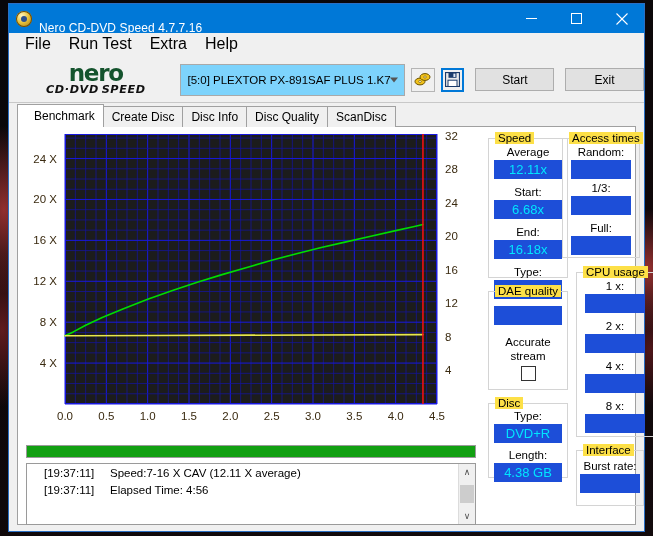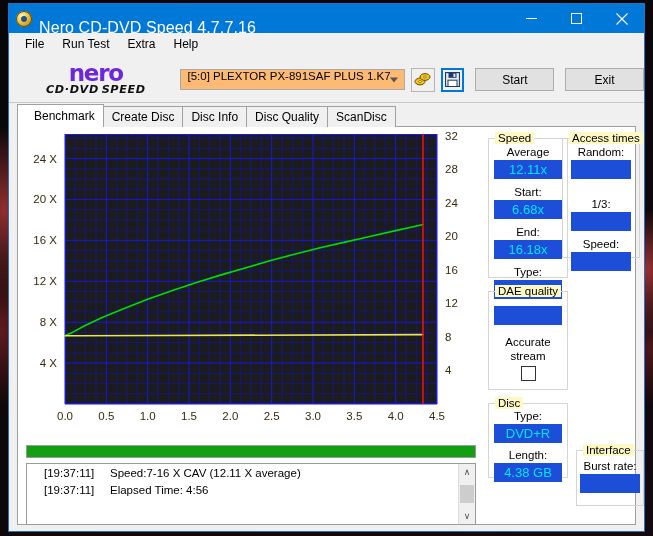--- a/index.html
+++ b/index.html
@@ -38,62 +38,62 @@
     border-radius: 50%;
     background: radial-gradient(circle at 35% 30%, #fff6c0 0%, #e8c33a 45%, #9c6f12 100%);
     box-shadow: inset 0 0 0 1px #6b4a08;
     position: relative; flex: 0 0 auto;
   }
   #title-icon::after {
     content: ""; position: absolute; left: 5px; top: 5px;
     width: 6px; height: 6px; border-radius: 50%;
     background: #2b4f8e;
   }
-  #title-text { font-size: 16px; letter-spacing: .1px; margin-top: 18px; }
+  #title-text { font-size: 12px; letter-spacing: .1px; margin-top: 18px; }
   .wbtns { position: absolute; right: 0; top: 0; height: 29px; display: flex; }
   .wbtn {
     width: 45px; height: 29px; display: flex; align-items: center; justify-content: center;
     color: #fff;
   }
   .wbtn svg { display: block; }
   
   #menubar {
     height: 23px; background: #f0f0f0; display: flex; align-items: center;
     flex: 0 0 auto; border-bottom: 1px solid #f0f0f0;
     padding-left: 7px;
   }
   .menu-item {
-    font-size: 12px; color: #000; padding: 3px 9px 4px 9px; line-height: 14px;
+    font-size: 16px; color: #000; padding: 3px 9px 4px 9px; line-height: 14px;
   }
   
   #toolbar {
     flex: 0 0 auto; height: 45px; background: #f0f0f0;
     display: flex; align-items: center; position: relative;
     border-bottom: 1px solid #c8c8c8;
   }
   #nero-logo {
     width: 162px; margin-left: 7px; text-align: center;
     display: flex; flex-direction: column; align-items: center; justify-content: center;
     line-height: 1;
   }
   #nero-word {
     font-family: "DejaVu Sans", sans-serif;
     font-weight: bold; font-size: 23px; letter-spacing: -1.3px;
-    color: #6d28d9; line-height: 21px;
+    color: #14532d; line-height: 21px;
   }
   #nero-sub {
     font-family: "DejaVu Sans", sans-serif;
     font-weight: bold; font-style: italic; font-size: 11px;
     letter-spacing: .6px; color: #111; line-height: 12px;
     transform: scaleX(1.02);
   }
   #drive-select {
-    width: 228px; height: 21px; margin-left: 5px;
-    background: #fdba74; border: 1px solid #a9a9a9;
-    display: flex; box-sizing: border-box;
+    width: 228px; height: 32px; margin-left: 5px;
+    background: #7dd3fc; border: 1px solid #a9a9a9;
+    display: flex; align-items: center; box-sizing: border-box;
     font-size: 11.5px; color: #000; position: relative; padding-left: 6px;
   }
   #drive-select .caret {
     position: absolute; right: 6px; top: 50%; transform: translateY(-50%);
     width: 0; height: 0; border-left: 4px solid transparent;
     border-right: 4px solid transparent; border-top: 5px solid #555;
   }
   .tb-btn {
     width: 24px; height: 24px; margin-left: 6px;
     border: 1px solid #b5b5b5; background: #f0f0f0;
@@ -155,21 +155,21 @@
     background: #f0f0f0; display: flex; flex-direction: column;
     justify-content: space-between; align-items: center;
   }
   .sb-arrow { height: 16px; display: flex; align-items: center; justify-content: center; color: #505050; font-size: 9px; }
   #sb-thumb { width: 14px; height: 18px; background: #cdcdcd; }
   
   .gbox {
     position: absolute; border: 1px solid #d4d4d4; box-sizing: border-box;
   }
   .glabel {
-    position: absolute; top: -7px; left: 6px; background: #fef9c3;
+    position: absolute; top: -7px; left: 6px; background: #fde047;
     padding: 0 3px; font-size: 11.5px; color: #000; white-space: nowrap;
   }
   .gfield-label {
     font-size: 11.5px; color: #000; text-align: center; line-height: 14px;
   }
   .gvalue {
     background: #1d4ed8; color: #00e5ff; font-weight: normal;
     font-size: 13px; text-align: center; line-height: 19px; height: 19px;
     margin: 1px auto 0 auto;
   }
@@ -407,26 +407,37 @@
       <div class="gfield-label" style="margin-top:5px">Type:</div>
       <div class="gvalue" style="width:68px">DVD+R</div>
       <div class="gfield-label" style="margin-top:5px">Length:</div>
       <div class="gvalue" style="width:68px">4.38 GB</div>
     </div>
 
     <div class="gbox" style="left:544px; top:11px; width:78px; height:120px;">
       <div class="glabel">Access times</div>
       <div class="gfield-label" style="margin-top:6px">Random:</div>
       <div class="gvalue empty" style="width:60px"></div>
-      <div class="gfield-label" style="margin-top:18px">1/3:</div>
-      <div class="gvalue empty" style="width:60px"></div>
-      <div class="gfield-label" style="margin-top:6px">Speed:</div>
-      <div class="gvalue empty" style="width:60px"></div>
-    </div>
-
+      <div class="gfield-label" style="margin-top:2px">1/3:</div>
+      <div class="gvalue empty" style="width:60px"></div>
+      <div class="gfield-label" style="margin-top:6px">Full:</div>
+      <div class="gvalue empty" style="width:60px"></div>
+    </div>
+
+    <div class="gbox" style="left:558px; top:145px; width:78px; height:165px;">
+      <div class="glabel">CPU usage</div>
+      <div class="gfield-label" style="margin-top:6px">1 x:</div>
+      <div class="gvalue empty" style="width:60px"></div>
+      <div class="gfield-label" style="margin-top:6px">2 x:</div>
+      <div class="gvalue empty" style="width:60px"></div>
+      <div class="gfield-label" style="margin-top:6px">4 x:</div>
+      <div class="gvalue empty" style="width:60px"></div>
+      <div class="gfield-label" style="margin-top:6px">8 x:</div>
+      <div class="gvalue empty" style="width:60px"></div>
+    </div>
 
     <div class="gbox" style="left:558px; top:323px; width:68px; height:56px;">
       <div class="glabel">Interface</div>
       <div class="gfield-label" style="margin-top:8px">Burst rate:</div>
       <div class="gvalue empty" style="width:60px"></div>
     </div>
 
   </div>
 </div>
 

